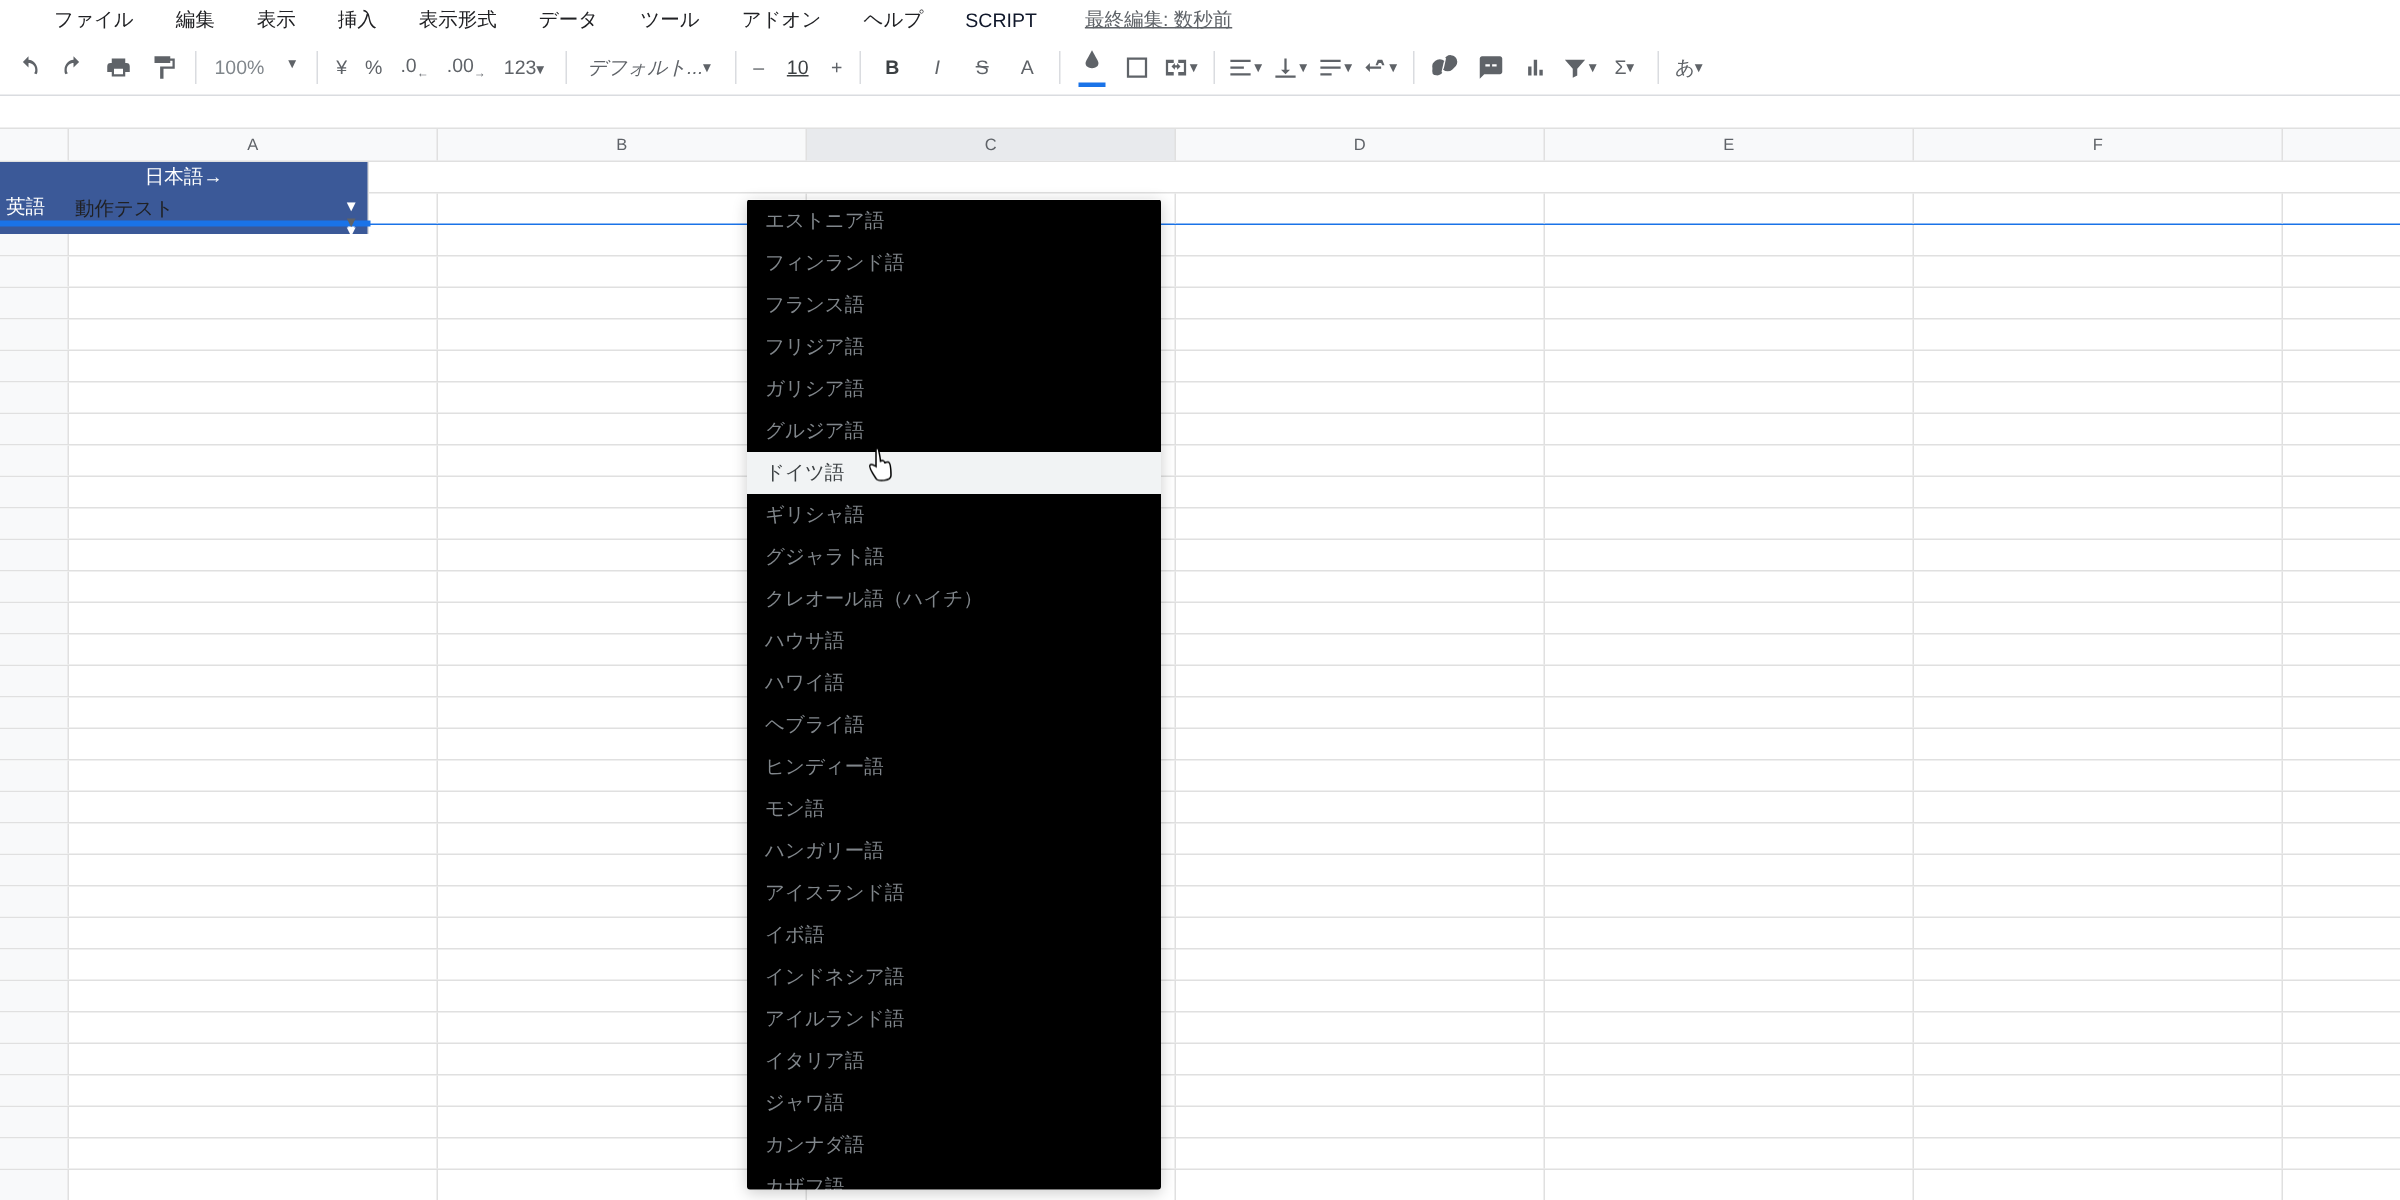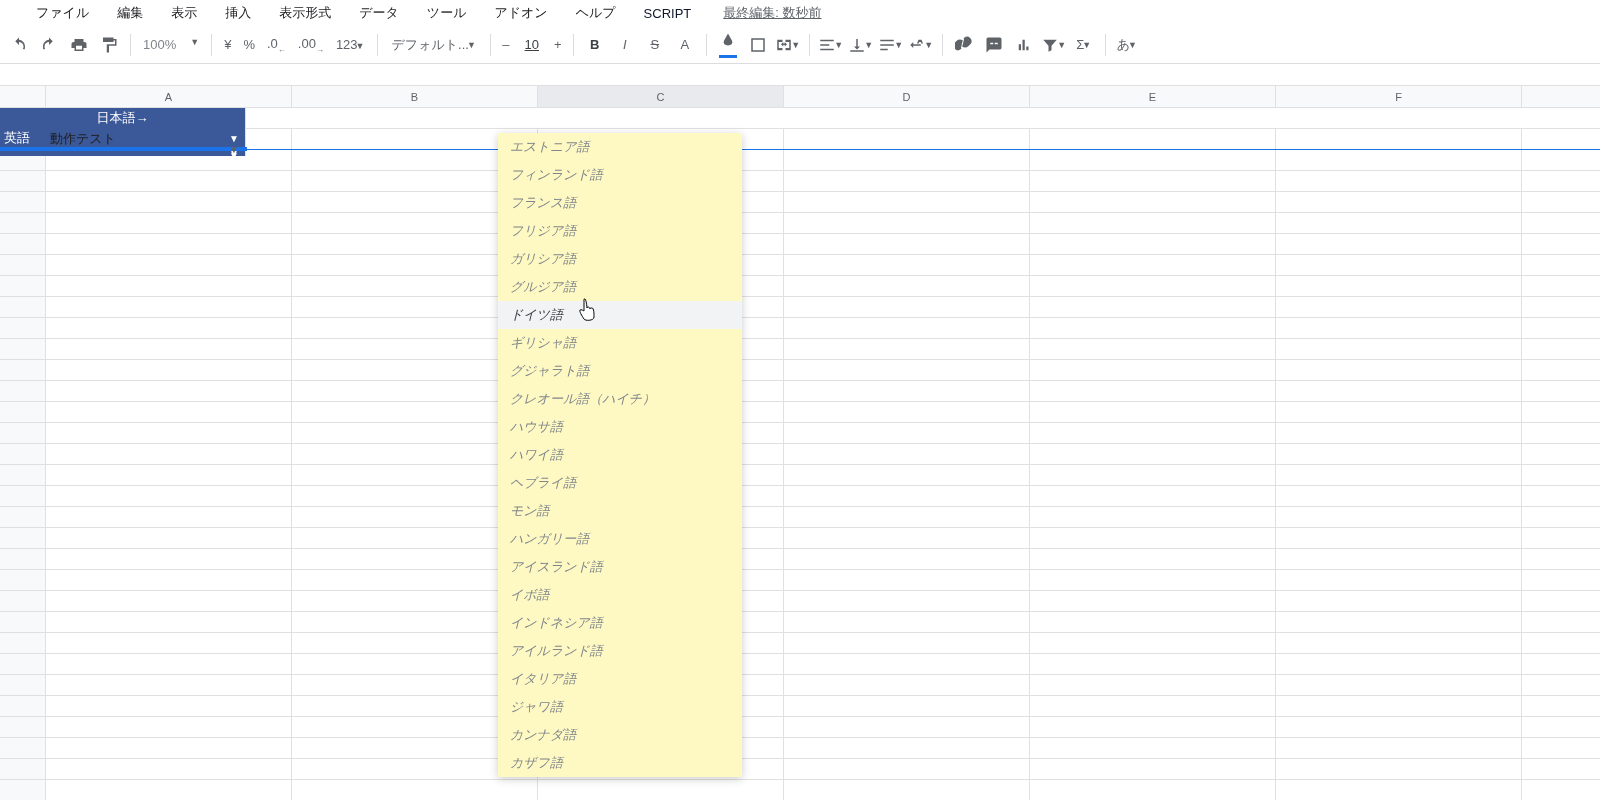--- a/index.html
+++ b/index.html
@@ -9,21 +9,21 @@
   .menubar .menu-item { padding: 2px 8px; color: #202124; cursor: pointer; border-radius: 3px; }
   .menubar .script { color: #0f172a; }
   .menubar .lastedit { margin-left: 12px; color: #5f6368; text-decoration: underline; cursor: pointer; }
   
   .toolbar { display: flex; align-items: center; gap: 4px; padding: 4px 6px; border-bottom: 1px solid #dadce0; height: 38px; }
   .tbtn { width: 26px; height: 28px; display: flex; align-items: center; justify-content: center; color: #5f6368; cursor: pointer; border-radius: 3px; }
   .tbtn svg { width: 18px; height: 18px; }
   .sep { width: 1px; height: 22px; background: #dadce0; margin: 0 4px; }
   .zoom { color: #80868b; padding: 0 4px; display: flex; align-items: flex-start; gap: 16px; }
   .fmt-txt { color: #5f6368; padding: 2px 4px; cursor: pointer; }
-  .font-box { min-width: 72px; color: #5f6368; display: flex; align-items: center; justify-content: space-between; padding: 0 6px; border: none; }
+  .font-box { min-width: 72px; color: #5f6368; display: flex; align-items: center; justify-content: space-between; padding: 0 6px; border: none; font-style: italic; }
   .size-box { width: 30px; text-align: center; color: #3c4043; text-decoration: underline; }
   .bold { font-weight: bold; color: #3c4043; }
   .italic { font-style: italic; }
   .strike { text-decoration: line-through; }
   .fill-underline { border-bottom: 3px solid #1a73e8; padding-bottom: 2px; }
   .dd { font-size: 9px; color: #5f6368; margin-left: -2px; }
   
   .formula-bar { height: 22px; border-bottom: 1px solid #e0e0e0; }
   
   .sheet { position: relative; }
@@ -39,21 +39,21 @@
   .cell { border-right: 1px solid #e0e0e0; padding: 1px 4px; display: flex; align-items: center; position: relative; }
   
   .header-row { height: 21px; flex-direction: column; }
   .header-row .cell { background: #3b5998; color: #fff; font-size: 13px; }
   .header-row .cell.cA { justify-content: center; }
   .filter-tri { position: absolute; right: 6px; top: 50%; transform: translateY(-50%); color: #fff; font-size: 10px; }
   
   .selected-cell { outline: 2px solid #1a73e8; outline-offset: -1px; background: #fff; z-index: 5; }
   .row2 .cell.cB, .row2 .cell.cC, .row2 .cell.cD, .row2 .cell.cE, .row2 .cell.cF { border-bottom-color: #1a73e8; }
   
-  .dropdown { position: absolute; left: 498px; top: 133px; width: 244px; max-height: 660px; background: #fef9c3; box-shadow: 0 2px 10px rgba(0,0,0,0.2); overflow-y: auto; z-index: 50; border-radius: 2px; font-style: italic; }
+  .dropdown { position: absolute; left: 498px; top: 133px; width: 276px; max-height: 660px; background: #000000; box-shadow: 0 2px 10px rgba(0,0,0,0.2); overflow-y: auto; z-index: 50; border-radius: 2px; }
   .dropdown::-webkit-scrollbar { width: 10px; }
   .dropdown::-webkit-scrollbar-thumb { background: #dadce0; border-radius: 5px; }
   .dd-item { padding: 5px 12px; color: #80868b; font-size: 13px; cursor: pointer; }
   .dd-item.hover { background: #f1f3f4; color: #3c4043; }
   
   .cursor-icon { position: absolute; left: 576px; top: 297px; z-index: 60; pointer-events: none; }
 </style>
 </head>
 <body>
 
@@ -517,20 +517,21 @@
     <div class="dd-item">フリジア語</div>
     <div class="dd-item">ガリシア語</div>
     <div class="dd-item">グルジア語</div>
     <div class="dd-item hover">ドイツ語</div>
     <div class="dd-item">ギリシャ語</div>
     <div class="dd-item">グジャラト語</div>
     <div class="dd-item">クレオール語（ハイチ）</div>
     <div class="dd-item">ハウサ語</div>
     <div class="dd-item">ハワイ語</div>
     <div class="dd-item">ヘブライ語</div>
+    <div class="dd-item">ヒンディー語</div>
     <div class="dd-item">モン語</div>
     <div class="dd-item">ハンガリー語</div>
     <div class="dd-item">アイスランド語</div>
     <div class="dd-item">イボ語</div>
     <div class="dd-item">インドネシア語</div>
     <div class="dd-item">アイルランド語</div>
     <div class="dd-item">イタリア語</div>
     <div class="dd-item">ジャワ語</div>
     <div class="dd-item">カンナダ語</div>
     <div class="dd-item">カザフ語</div>

